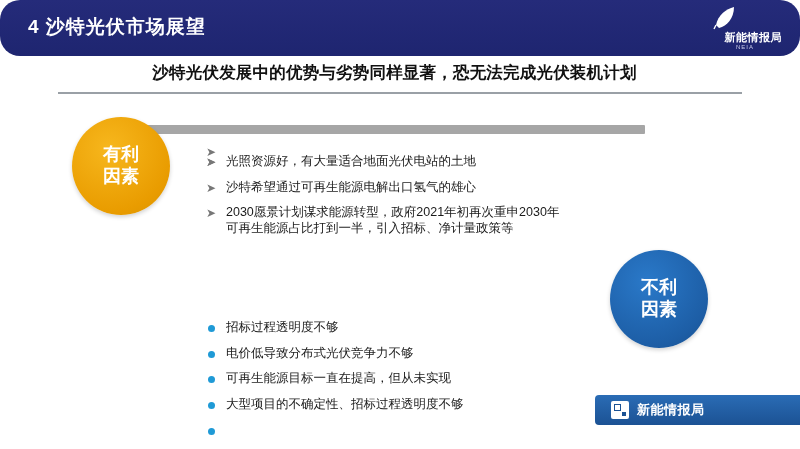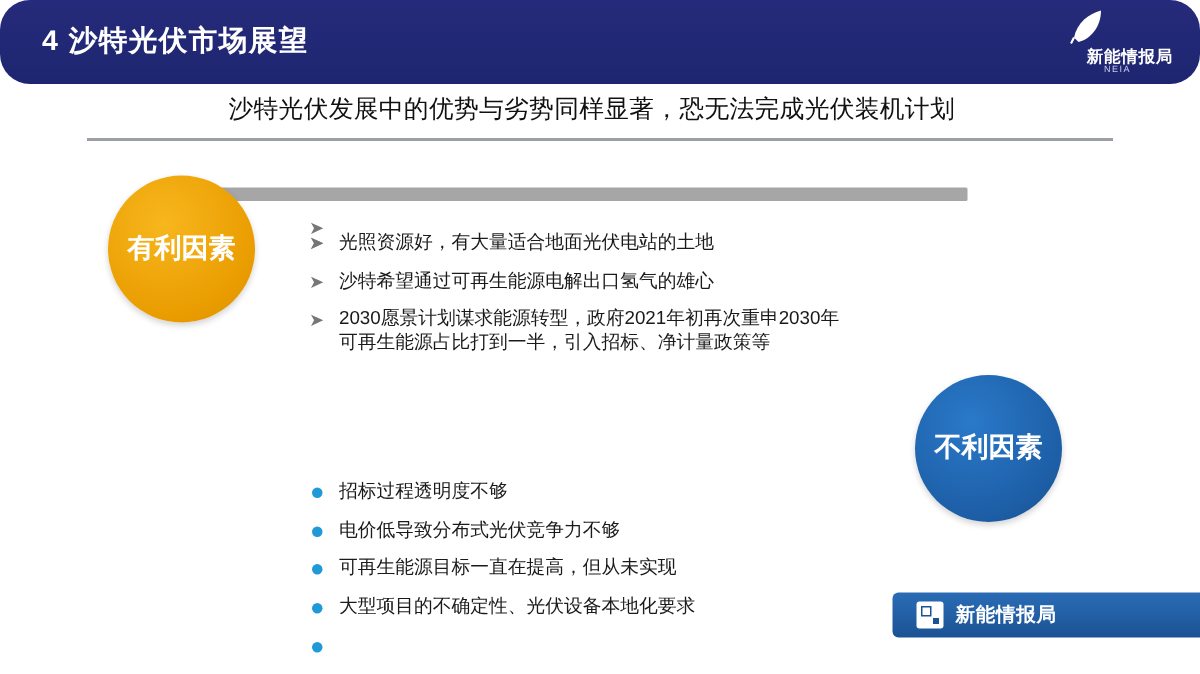--- a/index.html
+++ b/index.html
@@ -76,21 +76,21 @@
   }
 
   
   .subtitle {
     position: absolute;
     left: 0;
     top: 62px;
     width: 789px;
     text-align: center;
     font-size: 16.5px;
-    font-weight: normal;
+    font-weight: bold;
     color: #111111;
     letter-spacing: 0.2px;
   }
   .subtitle-rule {
     position: absolute;
     left: 58px;
     top: 92px;
     width: 684px;
     height: 2px;
     background: #9aa0a6;
@@ -105,20 +105,21 @@
     height: 9px;
     background: #a6a6a6;
     border-radius: 1px;
   }
 
   
   .circle {
     position: absolute;
     border-radius: 50%;
     display: flex;
+    flex-direction: column;
     align-items: center;
     justify-content: center;
     color: #ffffff;
     font-weight: bold;
     font-size: 18px;
     line-height: 1.22;
     text-align: center;
   }
   .circle-fav {
     left: 72px;
@@ -299,21 +300,21 @@
     <div class="item">
       <span class="marker-dot"></span>
       <span>电价低导致分布式光伏竞争力不够</span>
     </div>
     <div class="item">
       <span class="marker-dot"></span>
       <span>可再生能源目标一直在提高，但从未实现</span>
     </div>
     <div class="item">
       <span class="marker-dot"></span>
-      <span>大型项目的不确定性、光伏设备本地化要求</span>
+      <span>大型项目的不确定性、招标过程透明度不够</span>
     </div>
     <div class="item">
       <span class="marker-dot"></span>
     </div>
   </div>
 
   <div class="footer-tab">
     <div class="footer-qr"></div>
     <div class="footer-text">新能情报局</div>
   </div>

